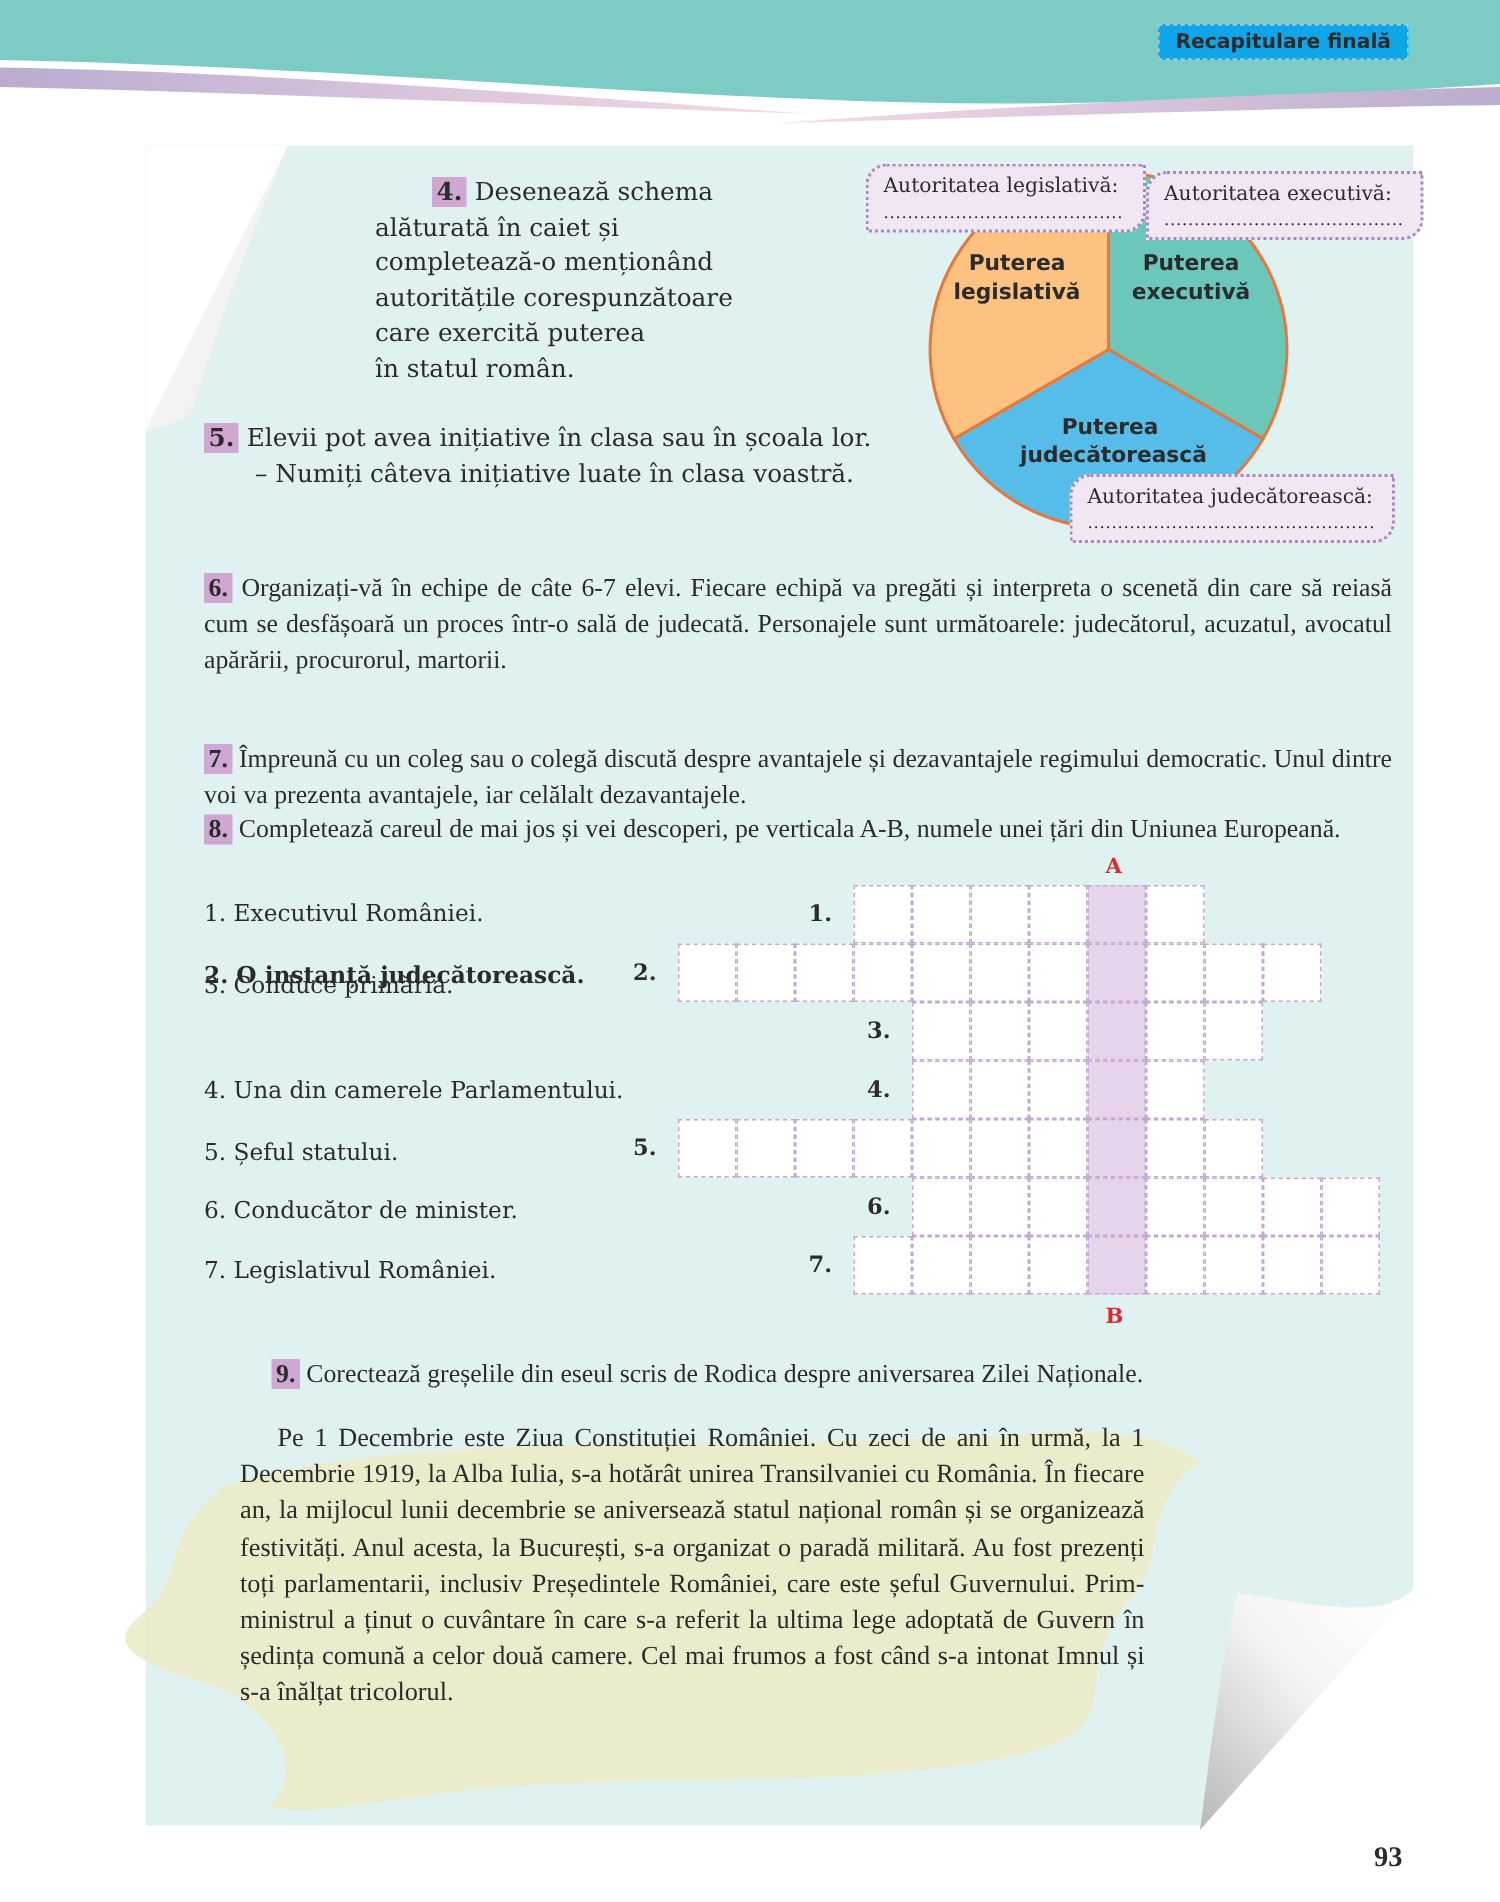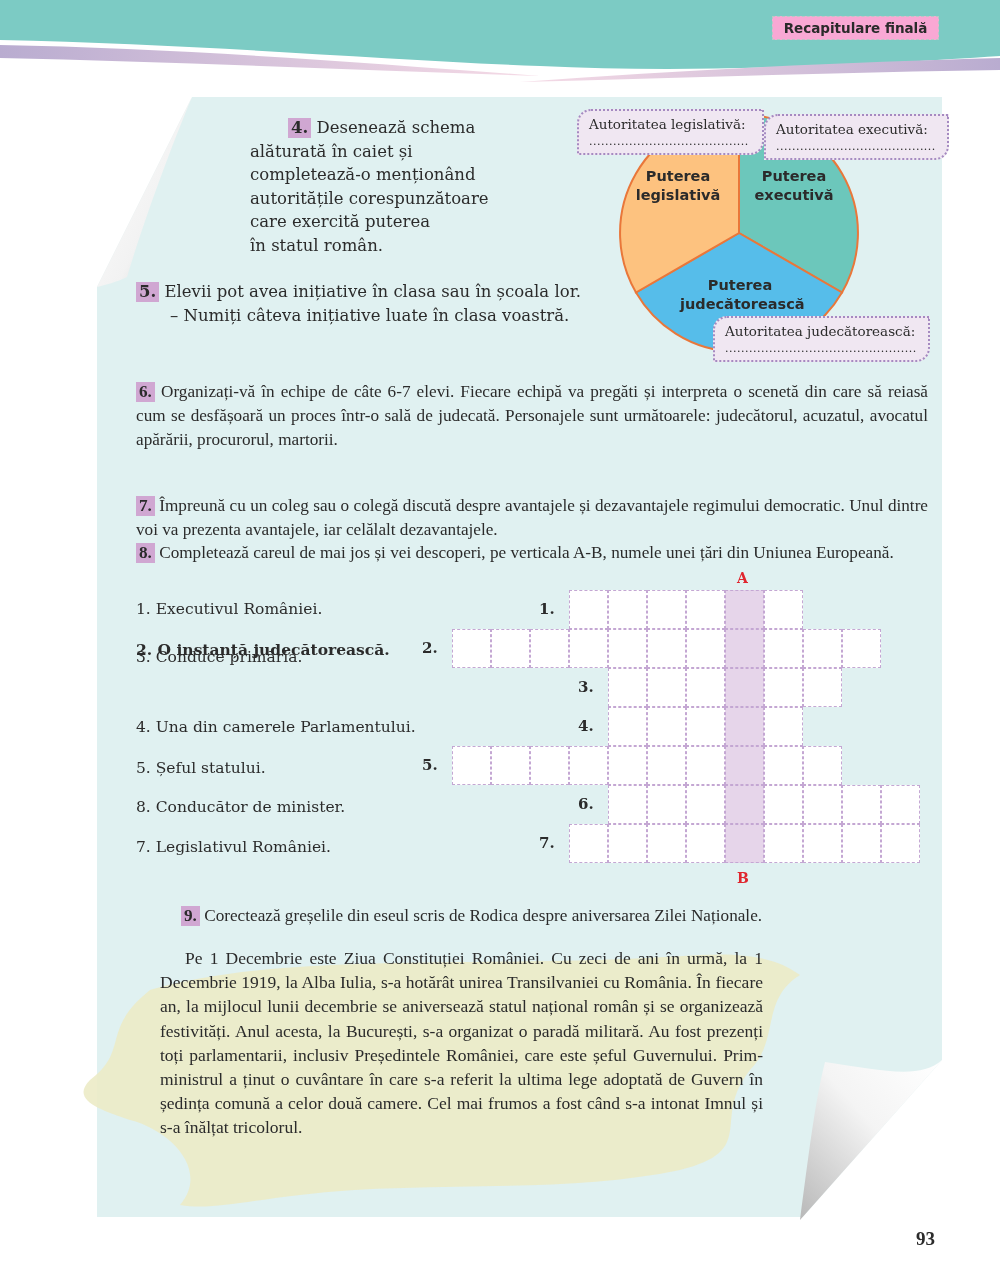--- a/index.html
+++ b/index.html
@@ -3,21 +3,21 @@
 <meta charset="utf-8">
 <style>
   * { box-sizing: border-box; margin: 0; padding: 0; }
   html, body { width: 1000px; height: 1268px; background: #ffffff; overflow: hidden; }
   body { position: relative; font-family: "DejaVu Serif", "Liberation Serif", serif; color: #2b2b2b; }
 
   
   .header-band { position: absolute; left: 0; top: 0; width: 1000px; height: 120px; }
   .header-badge {
     position: absolute; left: 772px; top: 16px; width: 167px; height: 24px;
-    background: #f9a8d4; border: 1px dashed #b9c9c6;
+    background: #0ea5e9; border: 1px dashed #b9c9c6;
     font-family: "DejaVu Sans", "Liberation Sans", sans-serif; font-weight: bold;
     font-size: 13.5px; color: #2a2a2a; text-align: center; line-height: 22px;
   }
 
   
   .panel { position: absolute; left: 97px; top: 97px; width: 845px; height: 1120px; background: #e0f1f1; }
   .curl { position: absolute; pointer-events: none; }
 
   .num-badge {
     display: inline-block; background: #d0a7d2; font-weight: bold;
@@ -161,21 +161,21 @@
 
 <div class="text" style="left:136px; top:541px; width:792px; font-family:'Liberation Serif',serif; font-size:17.2px; line-height:24px; text-align:justify;">
   <span class="num-badge">8.</span> <span>Completează careul de mai jos și vei descoperi, pe verticala A-B, numele unei țări din Uniunea Europeană.</span>
 </div>
 
 <div class="clue" style="top:600px;">1. Executivul României.</div>
 <div class="clue" style="top:640px;font-weight:bold;">2. O instanță judecătorească.</div>
 <div class="clue" style="top:648px;">3. Conduce primăria.</div>
 <div class="clue" style="top:718px;">4. Una din camerele Parlamentului.</div>
 <div class="clue" style="top:759px;">5. Șeful statului.</div>
-<div class="clue" style="top:798px;">8. Conducător de minister.</div>
+<div class="clue" style="top:798px;">6. Conducător de minister.</div>
 <div class="clue" style="top:838px;">7. Legislativul României.</div>
 
 <div id="crossword" style="position:absolute; left:0; top:0;">
     <div class="row-num" style="left: 539px; top: 600px;">1.</div>
     <div class="cell" style="left: 569px; top: 590px;"></div>
     <div class="cell" style="left: 608px; top: 590px;"></div>
     <div class="cell" style="left: 647px; top: 590px;"></div>
     <div class="cell" style="left: 686px; top: 590px;"></div>
     <div class="cell key" style="left: 725px; top: 590px;"></div>
     <div class="cell" style="left: 764px; top: 590px;"></div>

